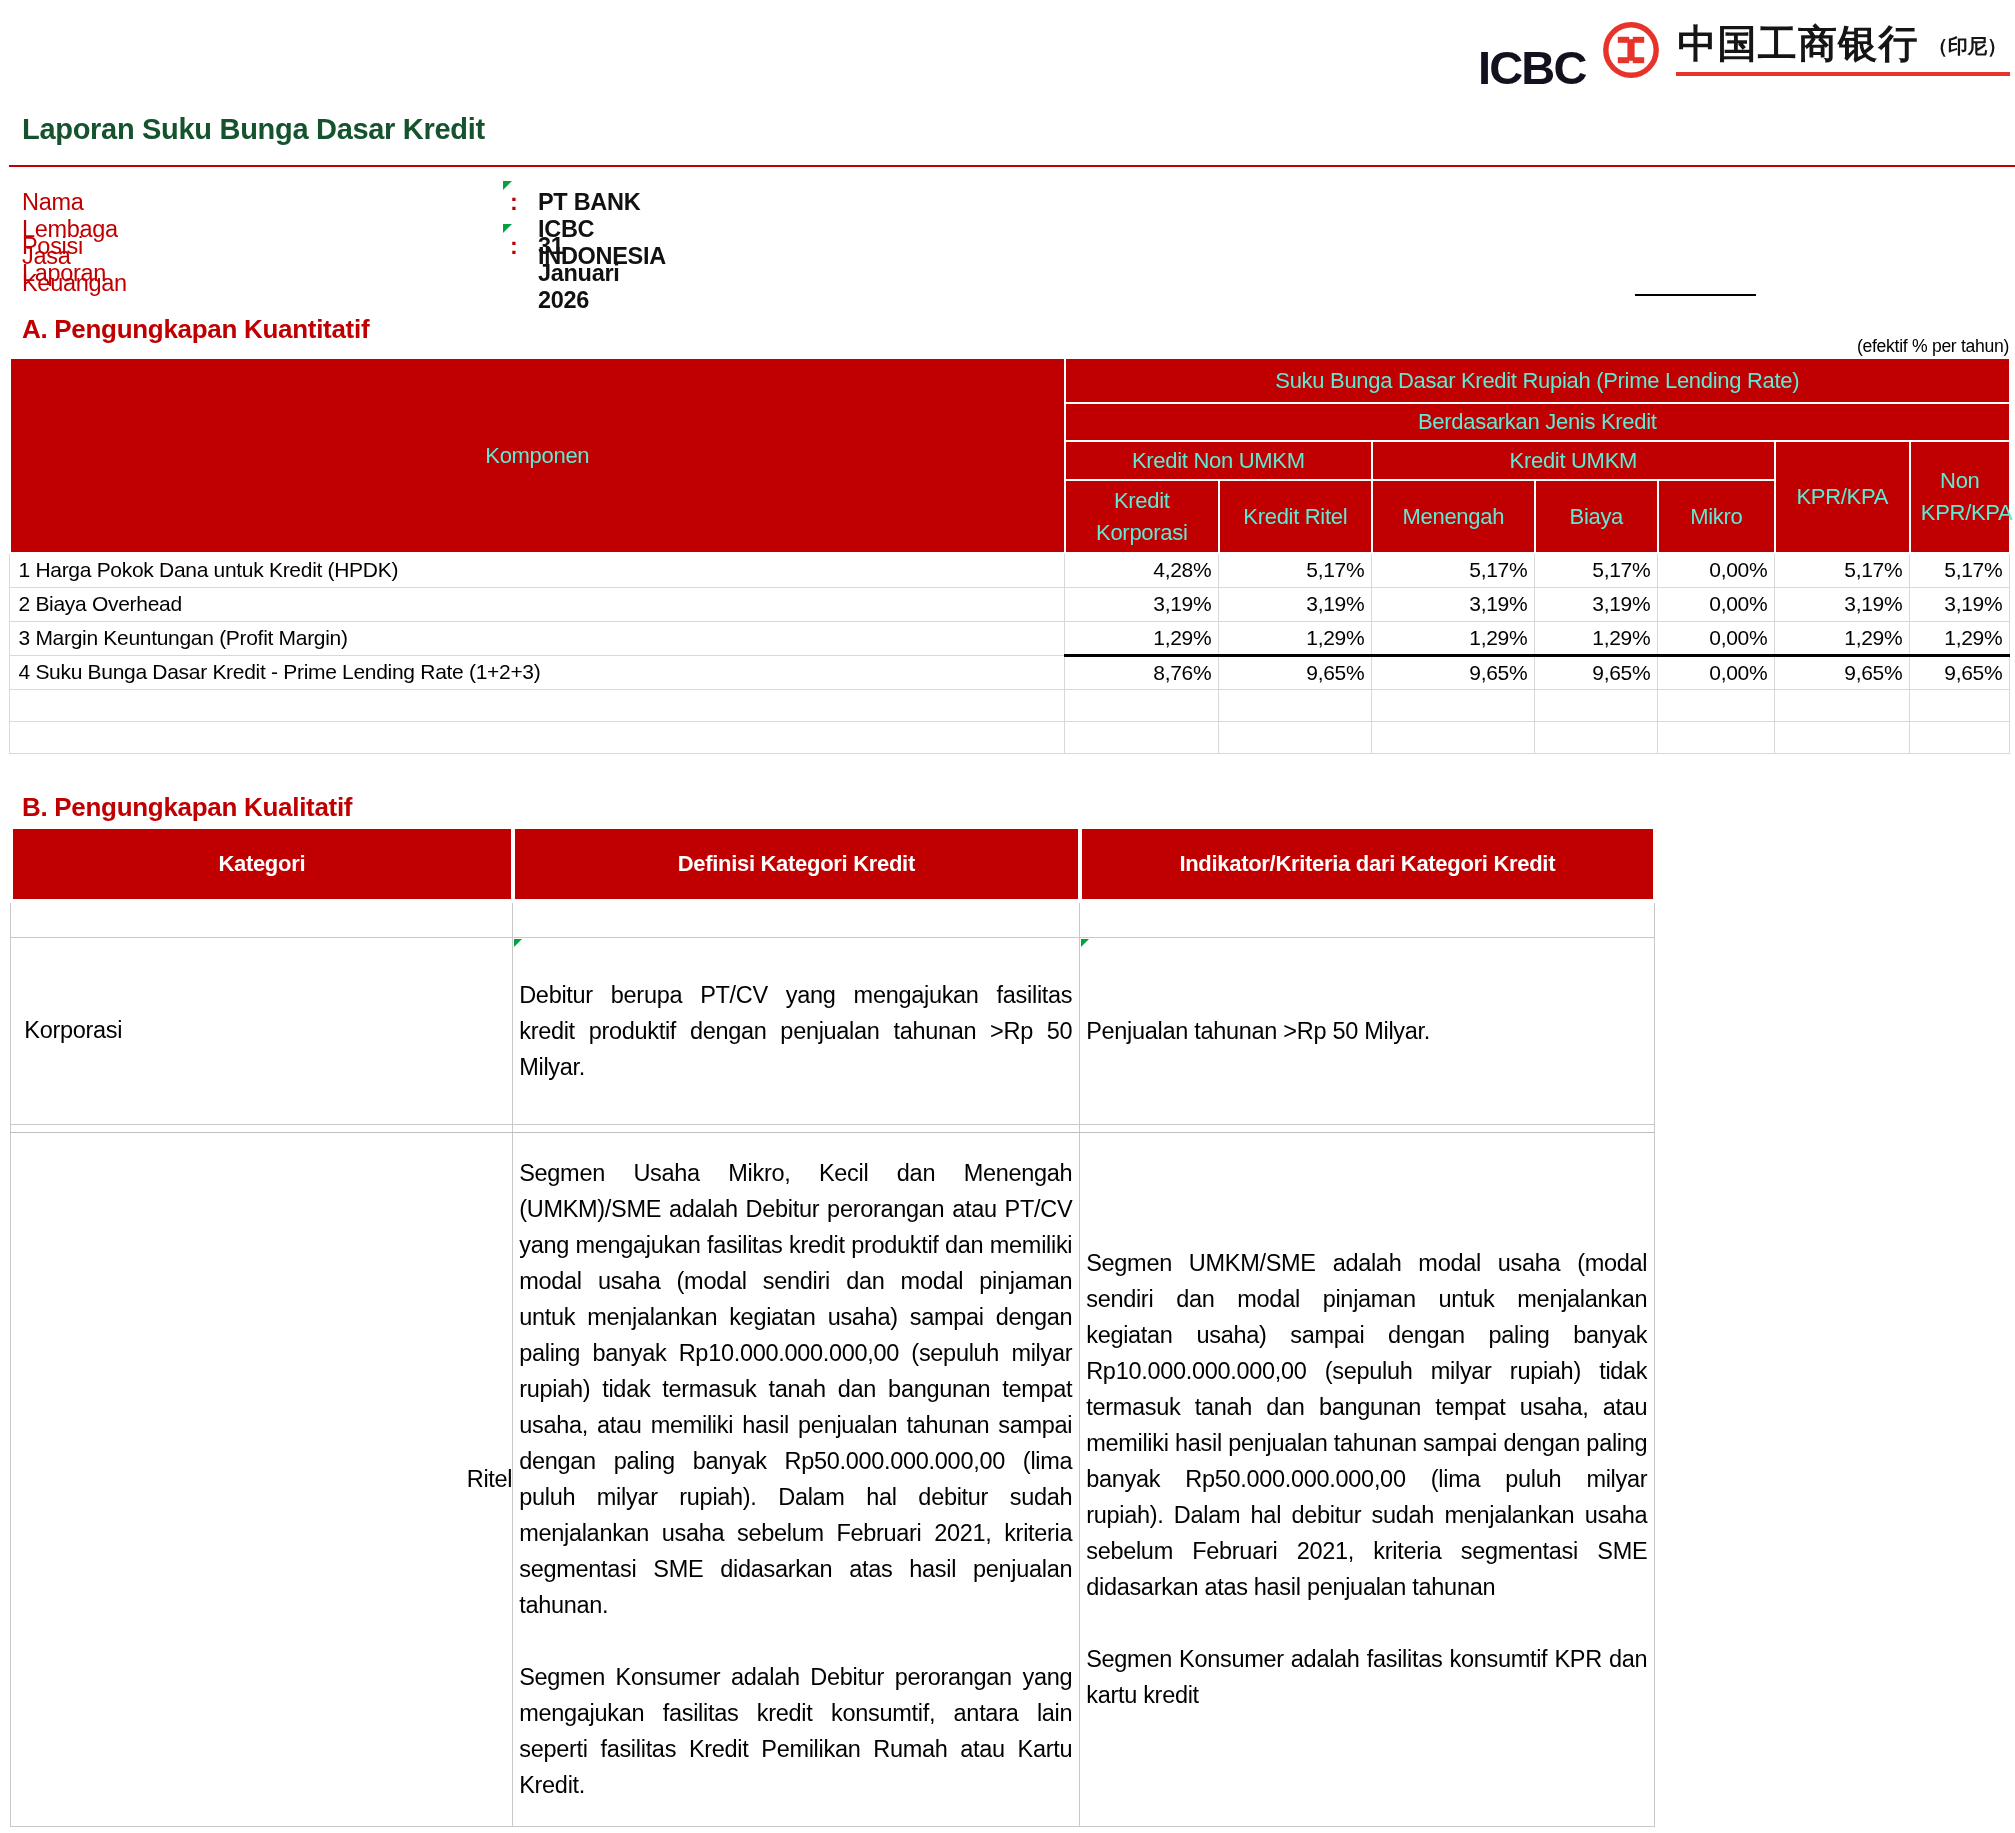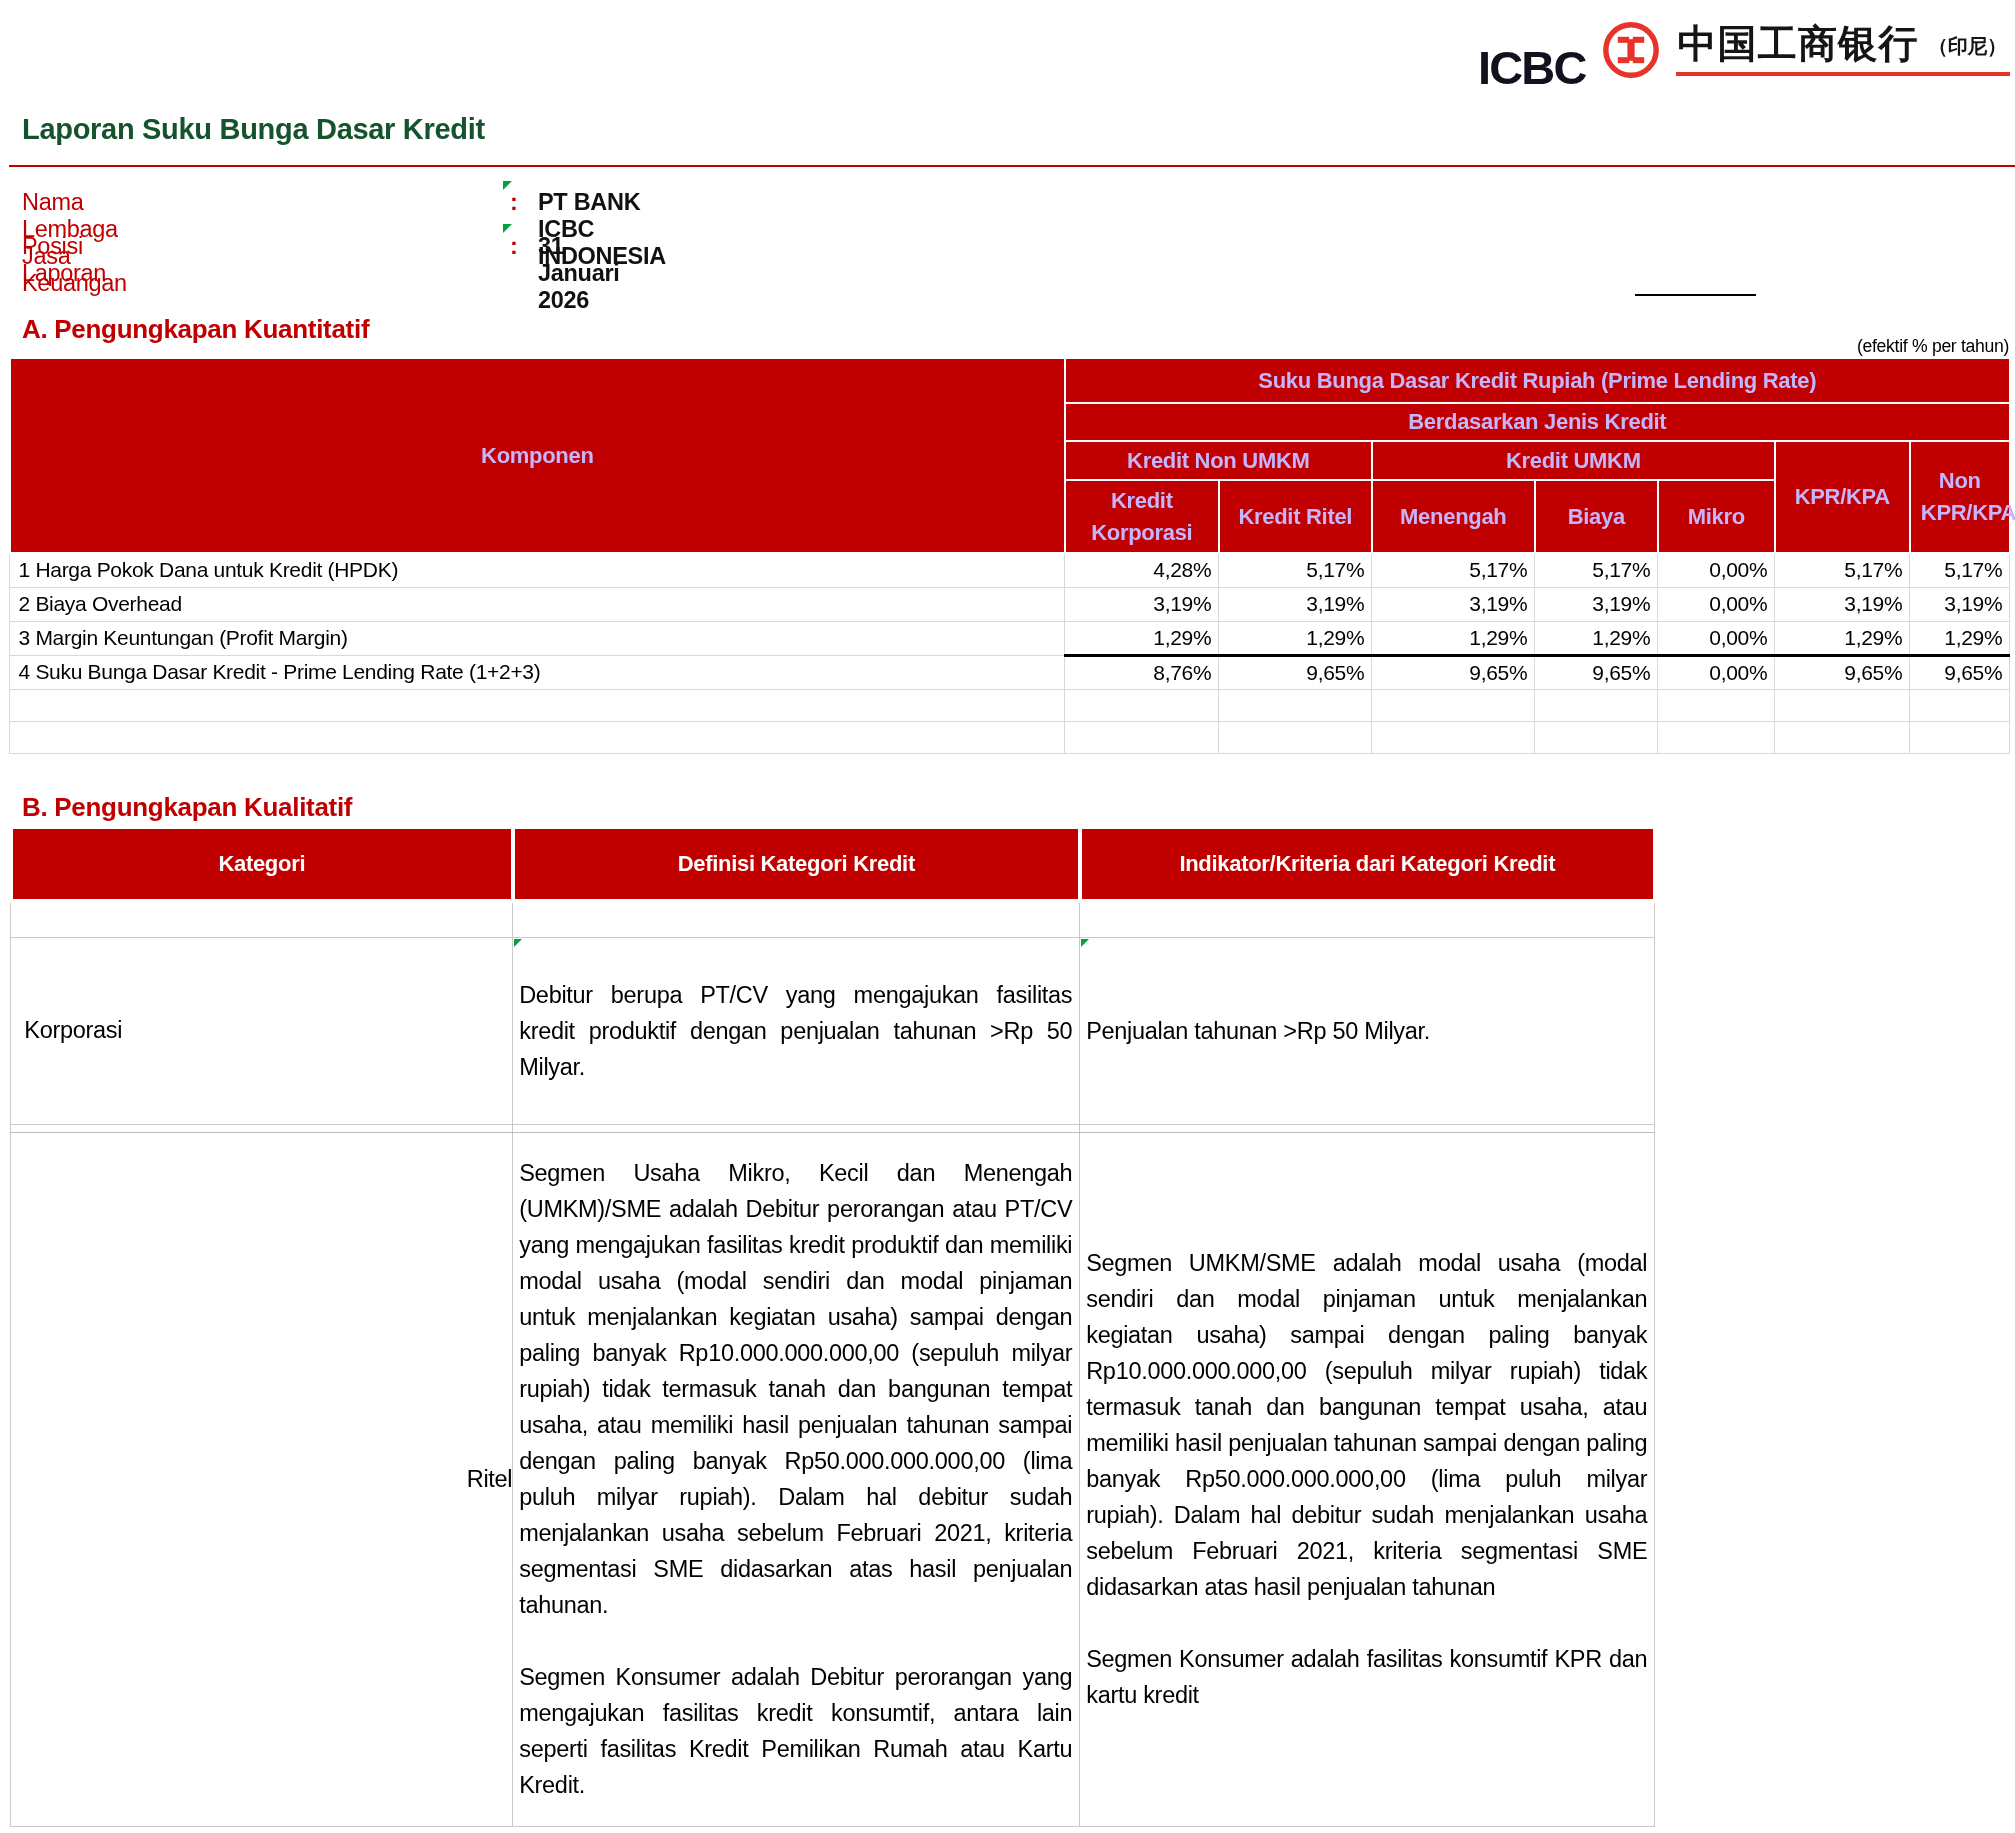--- a/index.html
+++ b/index.html
@@ -29,21 +29,21 @@
 
   .short-line { position:absolute; left:1635px; top:294px; width:121px; height:2.3px; background:#000; }
 
   .sec-title { position:absolute; left:22px; font-size:26px; font-weight:bold; color:#c00000; }
   .note { position:absolute; right:5.9px; top:336px; font-size:17.6px; color:#000; }
 
   
   table { border-collapse:collapse; table-layout:fixed; }
   .ta { position:absolute; left:8.8px; top:357px; width:2000px; }
   .ta th {
-    background:#c00000; color:#c4b5fd; font-weight:bold; font-size:22px;
+    background:#c00000; color:#5eead4; font-weight:normal; font-size:22px;
     text-align:center; vertical-align:middle; border:2.9px solid #fff; line-height:1.45;
     padding:0 10px;
   }
   .ta td { border:1.2px solid #d9d9d9; font-size:21px; vertical-align:middle; background:#fff; }
   .ta td.lbl { text-align:left; padding-left:8.2px; }
   .ta td.num { text-align:right; padding-right:7px; }
   .ta tr.sum td.num { border-top:3.5px solid #000; }
   .th-r1 { height:45px; } .th-r2 { height:38px; } .th-r3 { height:39px; } .th-r4 { height:73px; }
   .tr-data { height:34px; } .tr-empty { height:32px; }
 

